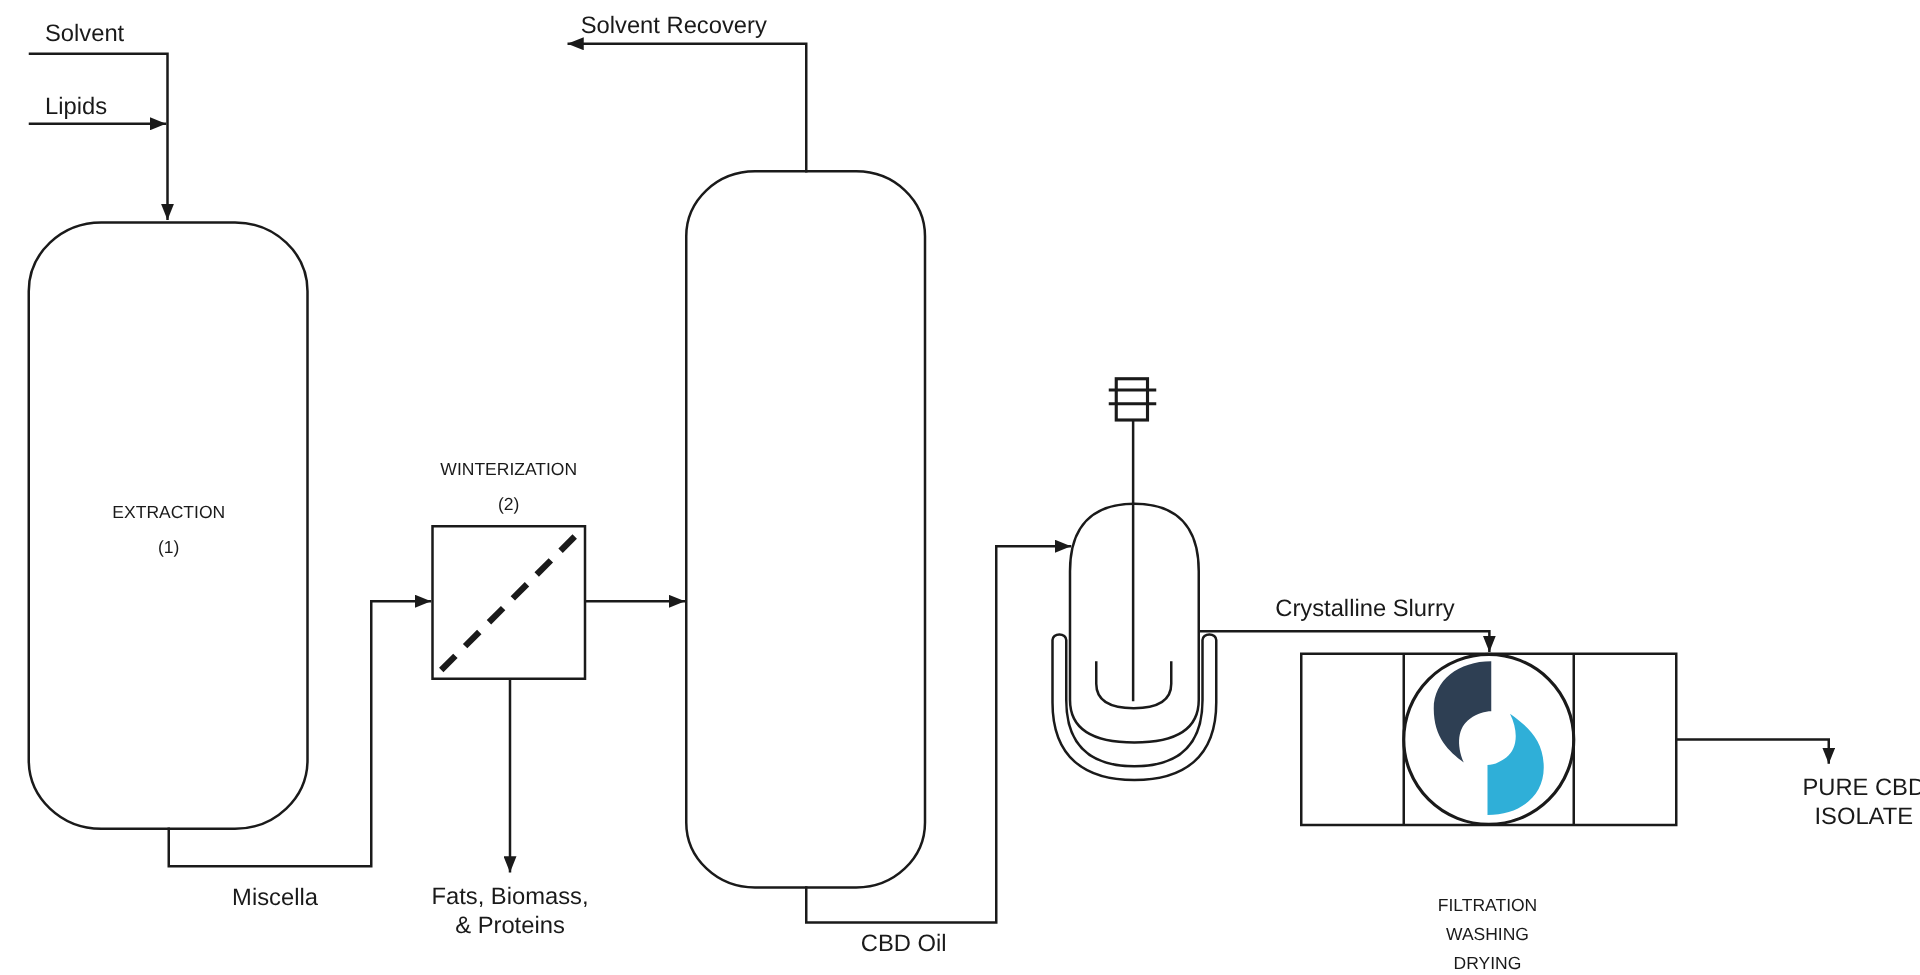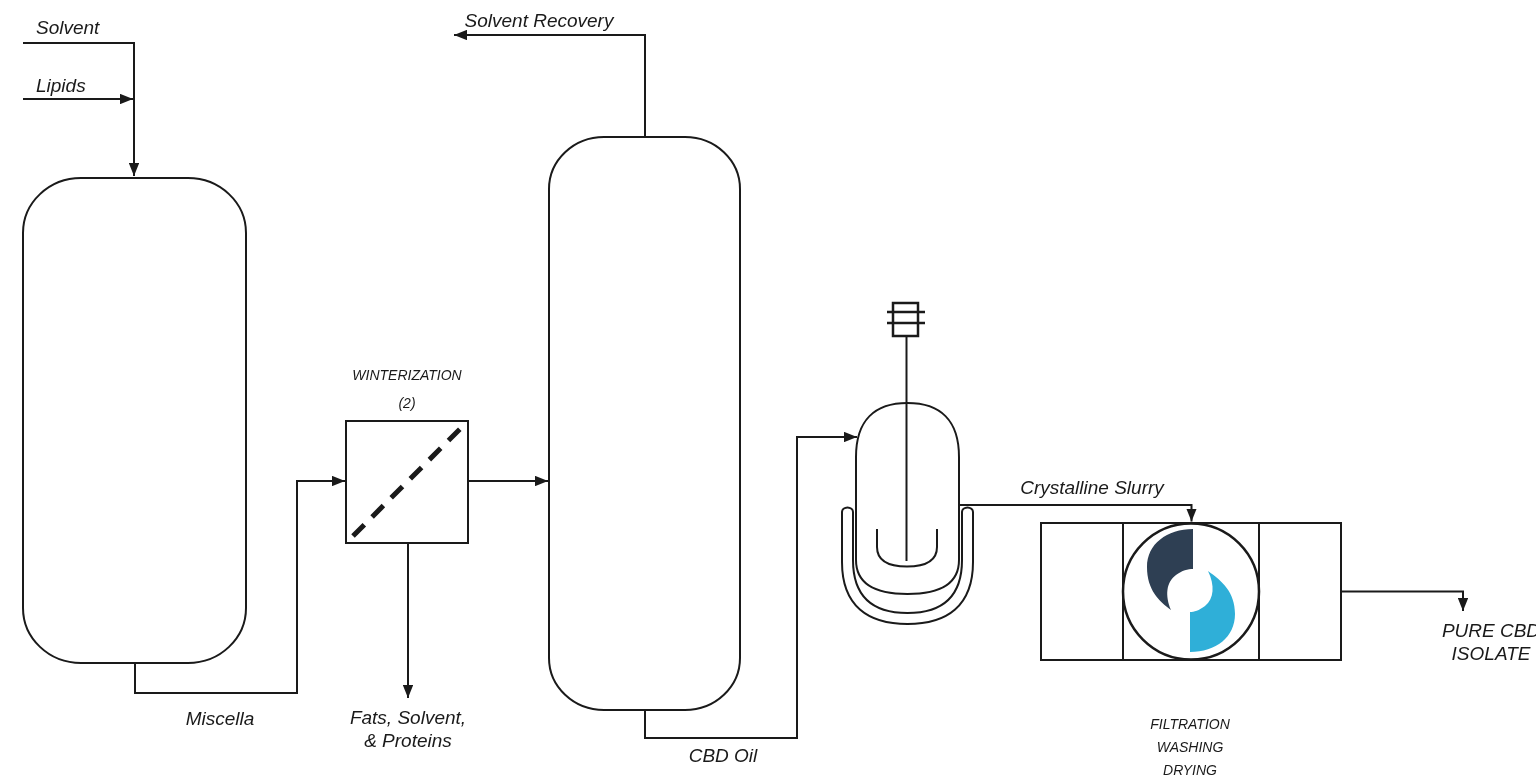--- a/index.html
+++ b/index.html
@@ -1,21 +1,21 @@
 <!DOCTYPE html>
 <html><head>
 <meta charset="utf-8">
 <style>
   html,body{margin:0;padding:0;background:#ffffff;}
   .stage{
     position:relative;width:1536px;height:780px;background:#ffffff;
     font-family:"Liberation Sans",sans-serif;color:#1a1a1a;overflow:hidden;
   }
   svg.diagram{position:absolute;left:0;top:0;}
-  .lbl{position:absolute;white-space:nowrap;font-size:19px;line-height:23px;font-style:italic;}
+  .lbl{position:absolute;white-space:nowrap;font-size:19px;line-height:23px;}
   .lbl.c{transform:translateX(-50%);text-align:center;}
   .unit{font-size:14px;line-height:28px;}
   .filt{line-height:23px;}
 </style>
 </head>
 <body>
 
 <div class="stage">
 
   <svg class="diagram" width="1536" height="780" viewBox="0 0 1536 780">
@@ -69,30 +69,34 @@
       <path d="M1193,529 C1167,529 1147,544 1147,567 C1147,590 1159,601 1171,610 C1165,596 1166,582 1176,575 C1182,570.5 1188,569 1193,569 Z" fill="#2e3f53"></path>
       <path d="M1190,652 C1216,652 1235,637 1235,614 C1235,592 1222,581 1208,571 C1215,585 1214,599 1205,606 C1199,610.5 1194,612 1190,612 Z" fill="#2fafd8"></path>
     </g>
   </svg>
 
   <div class="lbl" style="left:36px;top:16px;">Solvent</div>
   <div class="lbl" style="left:36px;top:74px;">Lipids</div>
   <div class="lbl c" style="left:539px;top:9px;">Solvent Recovery</div>
   <div class="lbl c" style="left:220px;top:707px;">Miscella</div>
   <div class="lbl c" style="left:408px;top:706px;">
-    <div>Fats, Solvent,</div>
+    <div>Fats, Biomass,</div>
     <div>&amp; Proteins</div>
   </div>
   <div class="lbl c" style="left:723px;top:744px;">CBD Oil</div>
   <div class="lbl c" style="left:1092px;top:476px;">Crystalline Slurry</div>
   <div class="lbl c" style="left:1465px;top:619px;margin-left:26px;">
     <div>PURE CBD</div>
     <div>ISOLATE</div>
   </div>
 
+  <div class="lbl c unit" style="left:135px;top:395px;">
+    <div>EXTRACTION</div>
+    <div>(1)</div>
+  </div>
   <div class="lbl c unit" style="left:407px;top:361px;">
     <div>WINTERIZATION</div>
     <div>(2)</div>
   </div>
   <div class="lbl c unit filt" style="left:1190px;top:671px;margin-top:42px;">
     <div>FILTRATION</div>
     <div>WASHING</div>
     <div>DRYING</div>
     <div>(5)</div>
   </div>

